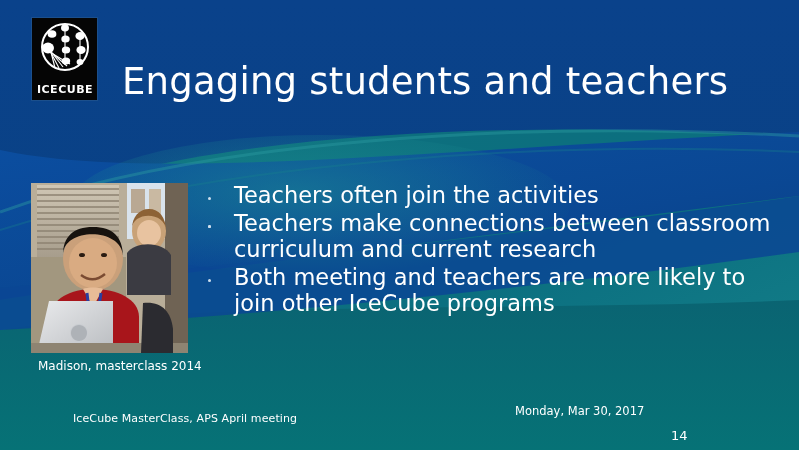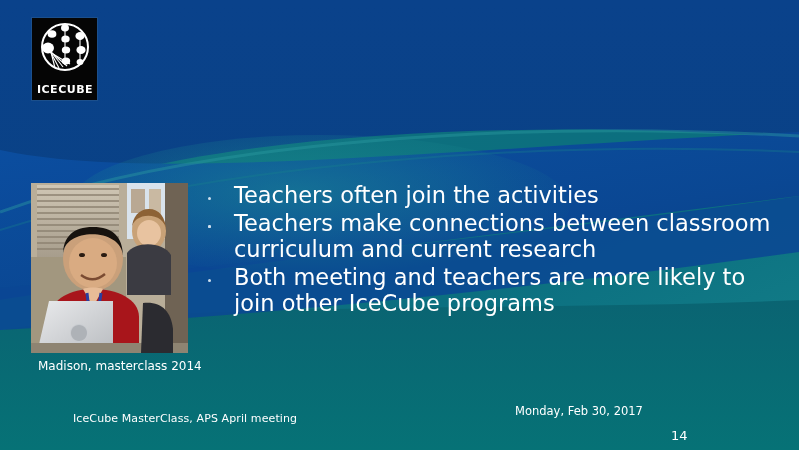--- a/index.html
+++ b/index.html
@@ -138,20 +138,21 @@
         <line x1="14" y1="31" x2="18" y2="47"></line>
         <line x1="15" y1="32" x2="30" y2="45"></line>
         <line x1="16" y1="33" x2="33" y2="43"></line>
       </g>
     </svg>
     <svg width="58" height="14" viewBox="0 0 58 14" xmlns="http://www.w3.org/2000/svg">
       <text x="29" y="11" text-anchor="middle" fill="#ffffff" font-family="DejaVu Sans, sans-serif" font-size="11" font-weight="700" letter-spacing="0.5">ICECUBE</text>
     </svg>
   </div>
 
+  <div id="title">Engaging students and teachers</div>
 
   <div id="photo">
     <svg width="157" height="170" viewBox="0 0 157 170" xmlns="http://www.w3.org/2000/svg">
       <defs>
         <linearGradient id="blinds" x1="0" y1="0" x2="0" y2="1">
           <stop offset="0%" stop-color="#cfc6b4"></stop>
           <stop offset="100%" stop-color="#a79d8c"></stop>
         </linearGradient>
         <linearGradient id="lid" x1="0" y1="0" x2="1" y2="1">
           <stop offset="0%" stop-color="#e9eaec"></stop>
@@ -226,16 +227,16 @@
       <span class="dot"></span>
       <span>Teachers make connections between classroom curriculum and current research</span>
     </li>
     <li>
       <span class="dot"></span>
       <span>Both meeting and teachers are more likely to join other IceCube programs</span>
     </li>
   </ul>
 
   <div id="footer-left">IceCube MasterClass, APS April meeting</div>
-  <div id="footer-date">Monday, Feb 30, 2017</div>
+  <div id="footer-date">Monday, Mar 30, 2017</div>
   <div id="footer-page">14</div>
 
 </div>
 
 </body></html>

